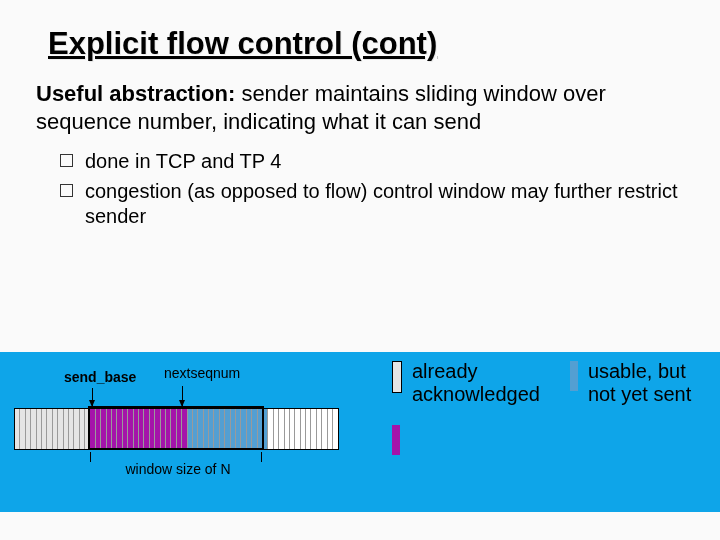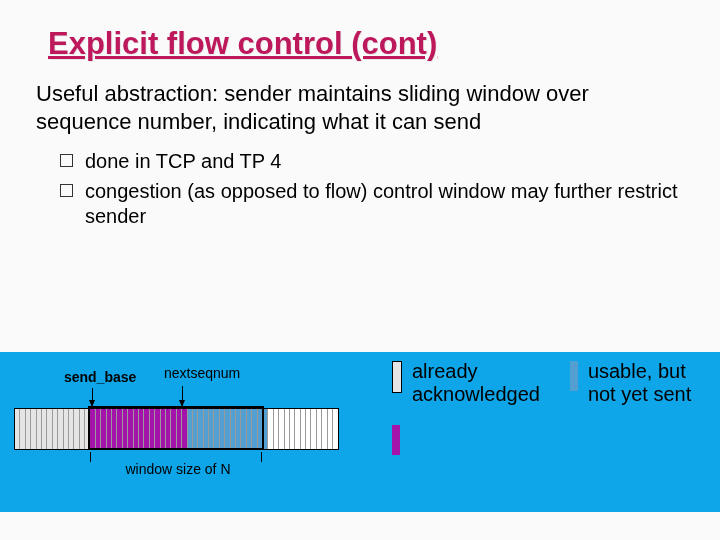--- a/index.html
+++ b/index.html
@@ -13,34 +13,34 @@
     overflow: hidden;
   }
   .slide {
     width: 720px;
     height: 540px;
     box-sizing: border-box;
     padding: 18px 28px 0 28px;
     position: relative;
   }
   .title {
-    color: #be185d;
+    color: #000000;
     font-size: 31px;
     font-weight: bold;
     text-decoration: underline;
     margin: 8px 0 18px 20px;
     text-shadow: 1px 1px 0 rgba(0,0,0,.07);
   }
   .body-text {
     font-size: 22px;
     line-height: 1.25;
     margin: 0 8px 14px 8px;
   }
   .body-text .label {
-    font-weight: normal;
+    font-weight: bold;
   }
   .bullets {
     font-size: 20px;
     margin: 0 8px 0 8px;
   }
   .bullet {
     display: flex;
     align-items: flex-start;
     margin-bottom: 4px;
   }

